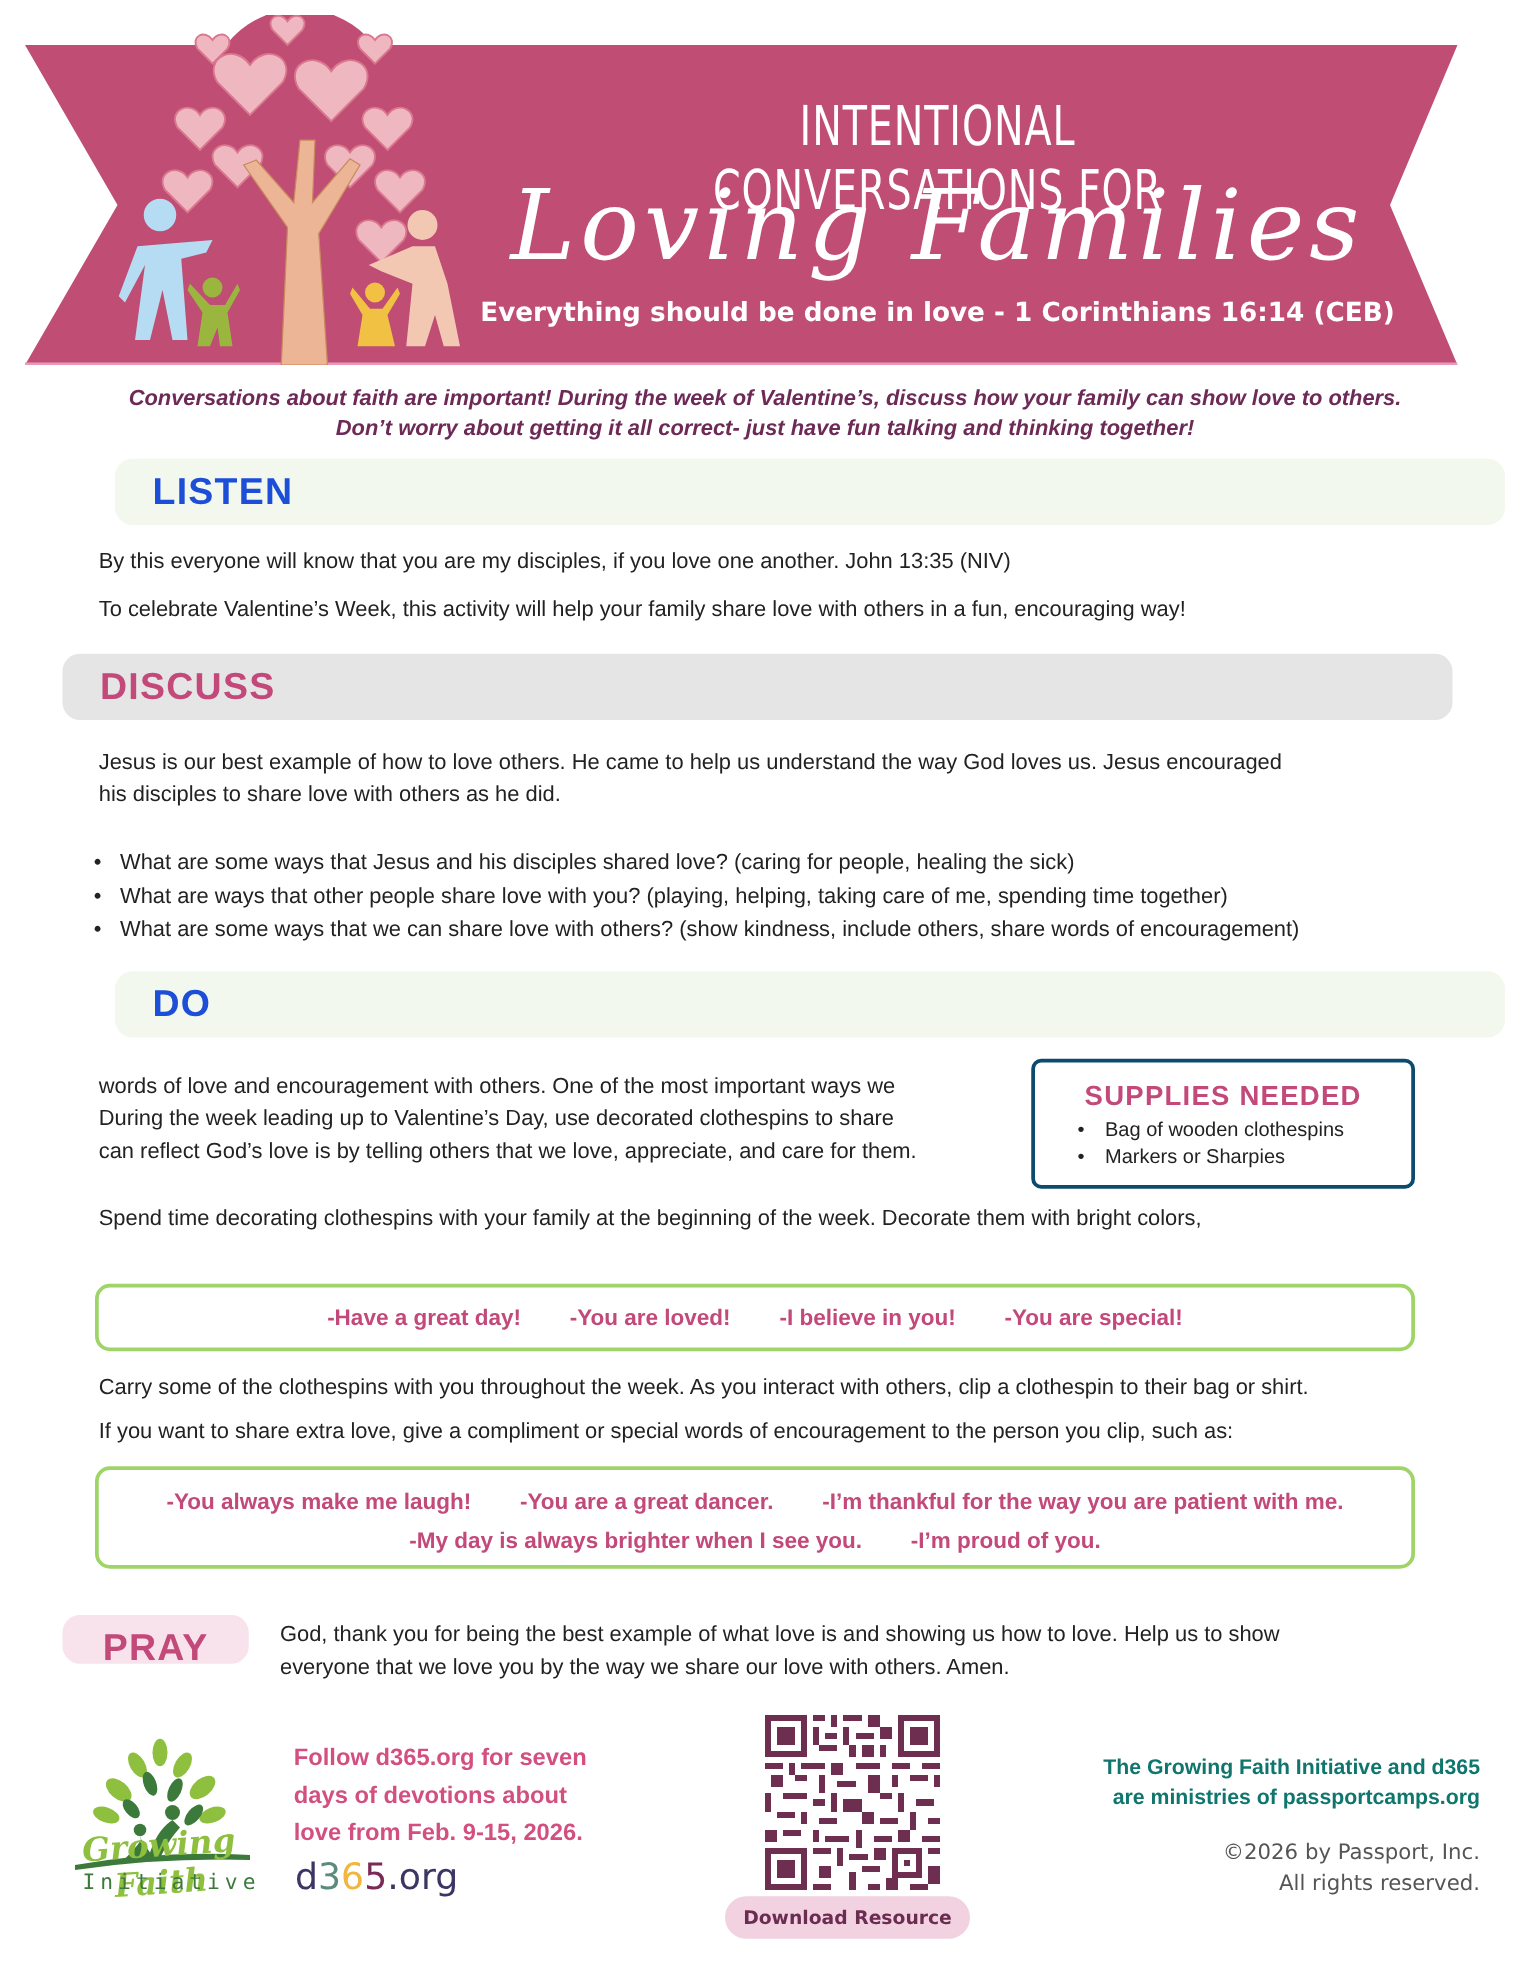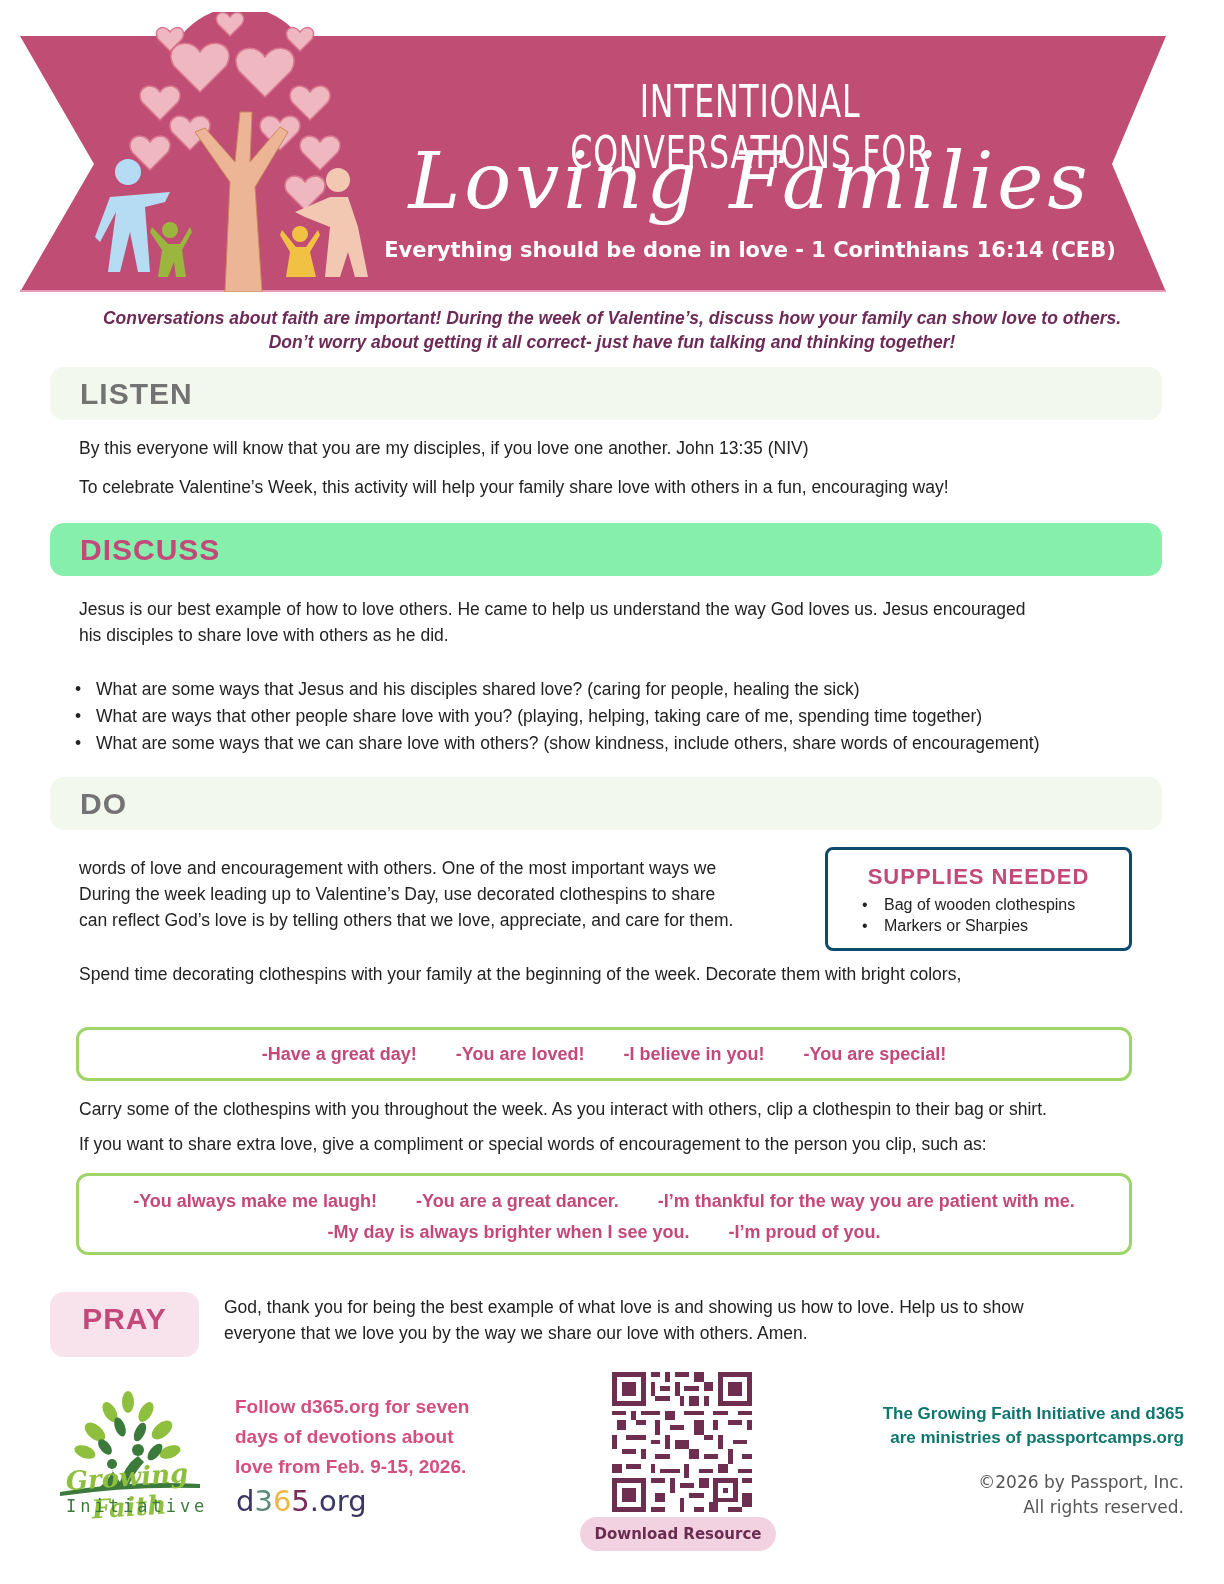--- a/index.html
+++ b/index.html
@@ -26,22 +26,22 @@
 
   .intro {
     position: absolute; left: 60px; top: 306px; width: 1104px; text-align: center;
     color: #6d2a57; font-style: italic; font-weight: bold; font-size: 17.5px; line-height: 24px;
   }
 
   .sec-head {
     position: absolute; left: 50px; width: 1112px; height: 53px; border-radius: 14px;
     padding-left: 30px; font-weight: bold; font-size: 30px; line-height: 53px; letter-spacing: 1px;
   }
-  .sec-green { background: #f3f8ee; color: #737373; }
-  .sec-pink { background: #86efac; color: #c2497a; }
+  .sec-green { background: #f3f8ee; color: #1d4ed8; margin-left: 42px; }
+  .sec-pink { background: #e5e5e5; color: #c2497a; }
 
   .para { position: absolute; left: 79px; font-size: 17.5px; color: #222; line-height: 26px; }
 
   .bullets { position: absolute; left: 75px; top: 676px; font-size: 17.5px; line-height: 27px; list-style: none; }
   .bullets li { position: relative; padding-left: 21px; }
   .bullets li::before { content: "\2022"; position: absolute; left: 0; top: 0; }
 
   .supplies {
     position: absolute; left: 825px; top: 847px; width: 307px; height: 104px;
     border: 3px solid #0c4a6e; border-radius: 8px; background: #fff;
@@ -53,21 +53,21 @@
   .supplies li { position: relative; padding-left: 22px; }
   .supplies li::before { content: "\2022"; position: absolute; left: 0; }
 
   .phrase-box {
     position: absolute; left: 76px; width: 1056px; border: 3px solid #9fd468; border-radius: 12px;
     text-align: center; color: #c2497a; font-weight: bold; font-size: 18px;
   }
   .phrase-box span { display: inline-block; margin: 0 17px; }
 
   .pray-tag {
-    position: absolute; left: 50px; top: 1292px; width: 149px; height: 65px; border-radius: 14px;
+    position: absolute; left: 50px; top: 1292px; width: 149px; height: 39px; border-radius: 14px;
     background: #f8e2ec; color: #c2497a; font-weight: bold; font-size: 30px; text-align: center; line-height: 53px; letter-spacing: 1px;
   }
   .pray-text { position: absolute; left: 224px; top: 1294px; width: 920px; font-size: 17.5px; line-height: 26px; }
 
   .gfi-logo { position: absolute; left: 40px; top: 1382px; width: 176px; height: 140px; }
   .gfi-script { position: absolute; left: 42px; top: 1462px; width: 172px; text-align: center; color: #8ebf3f; font-family: "DejaVu Serif", serif; font-style: italic; font-size: 26px; font-weight: bold; transform: rotate(-4deg); }
   .gfi-sub { position: absolute; left: 66px; top: 1496px; width: 140px; text-align: center; color: #3b7a3a; font-family: "DejaVu Sans Mono", monospace; font-size: 17px; letter-spacing: 4px; }
 
   .follow { position: absolute; left: 235px; top: 1392px; width: 270px; color: #d34f7f; font-weight: bold; font-size: 19px; line-height: 30px; }
   .d365 { position: absolute; left: 236px; top: 1484px; font-family: "DejaVu Sans", sans-serif; font-size: 29px; color: #3b3663; }

